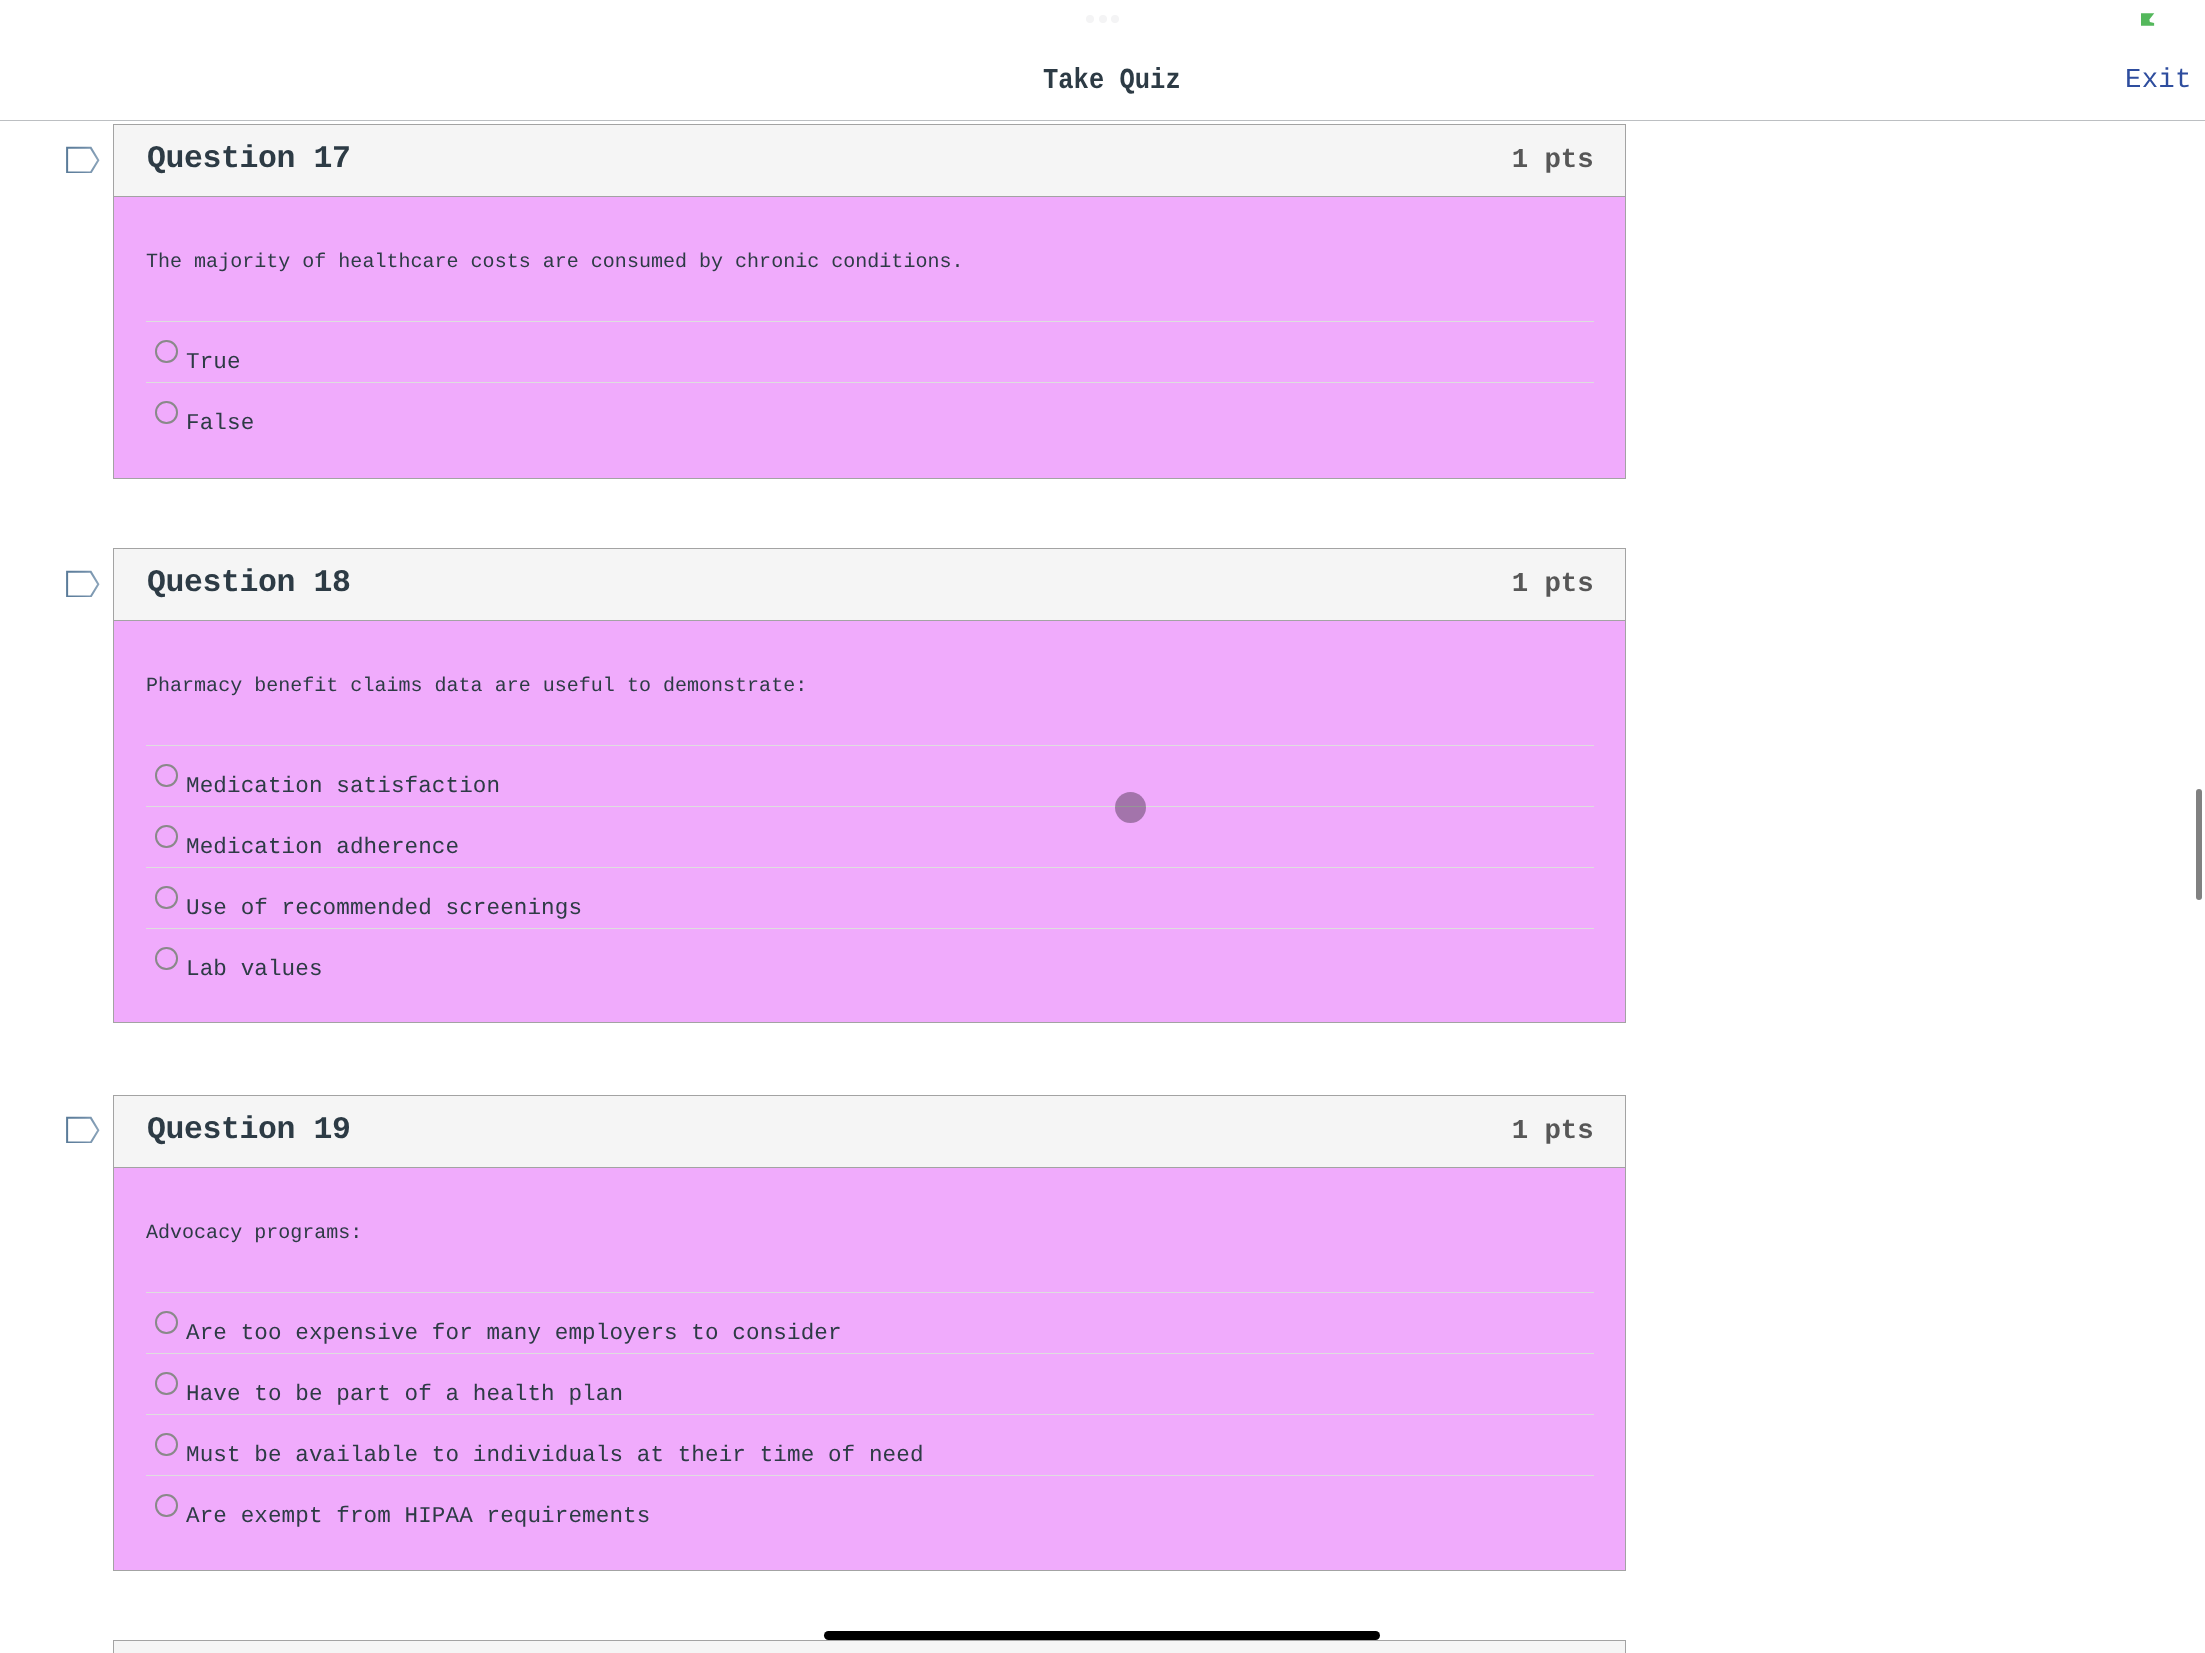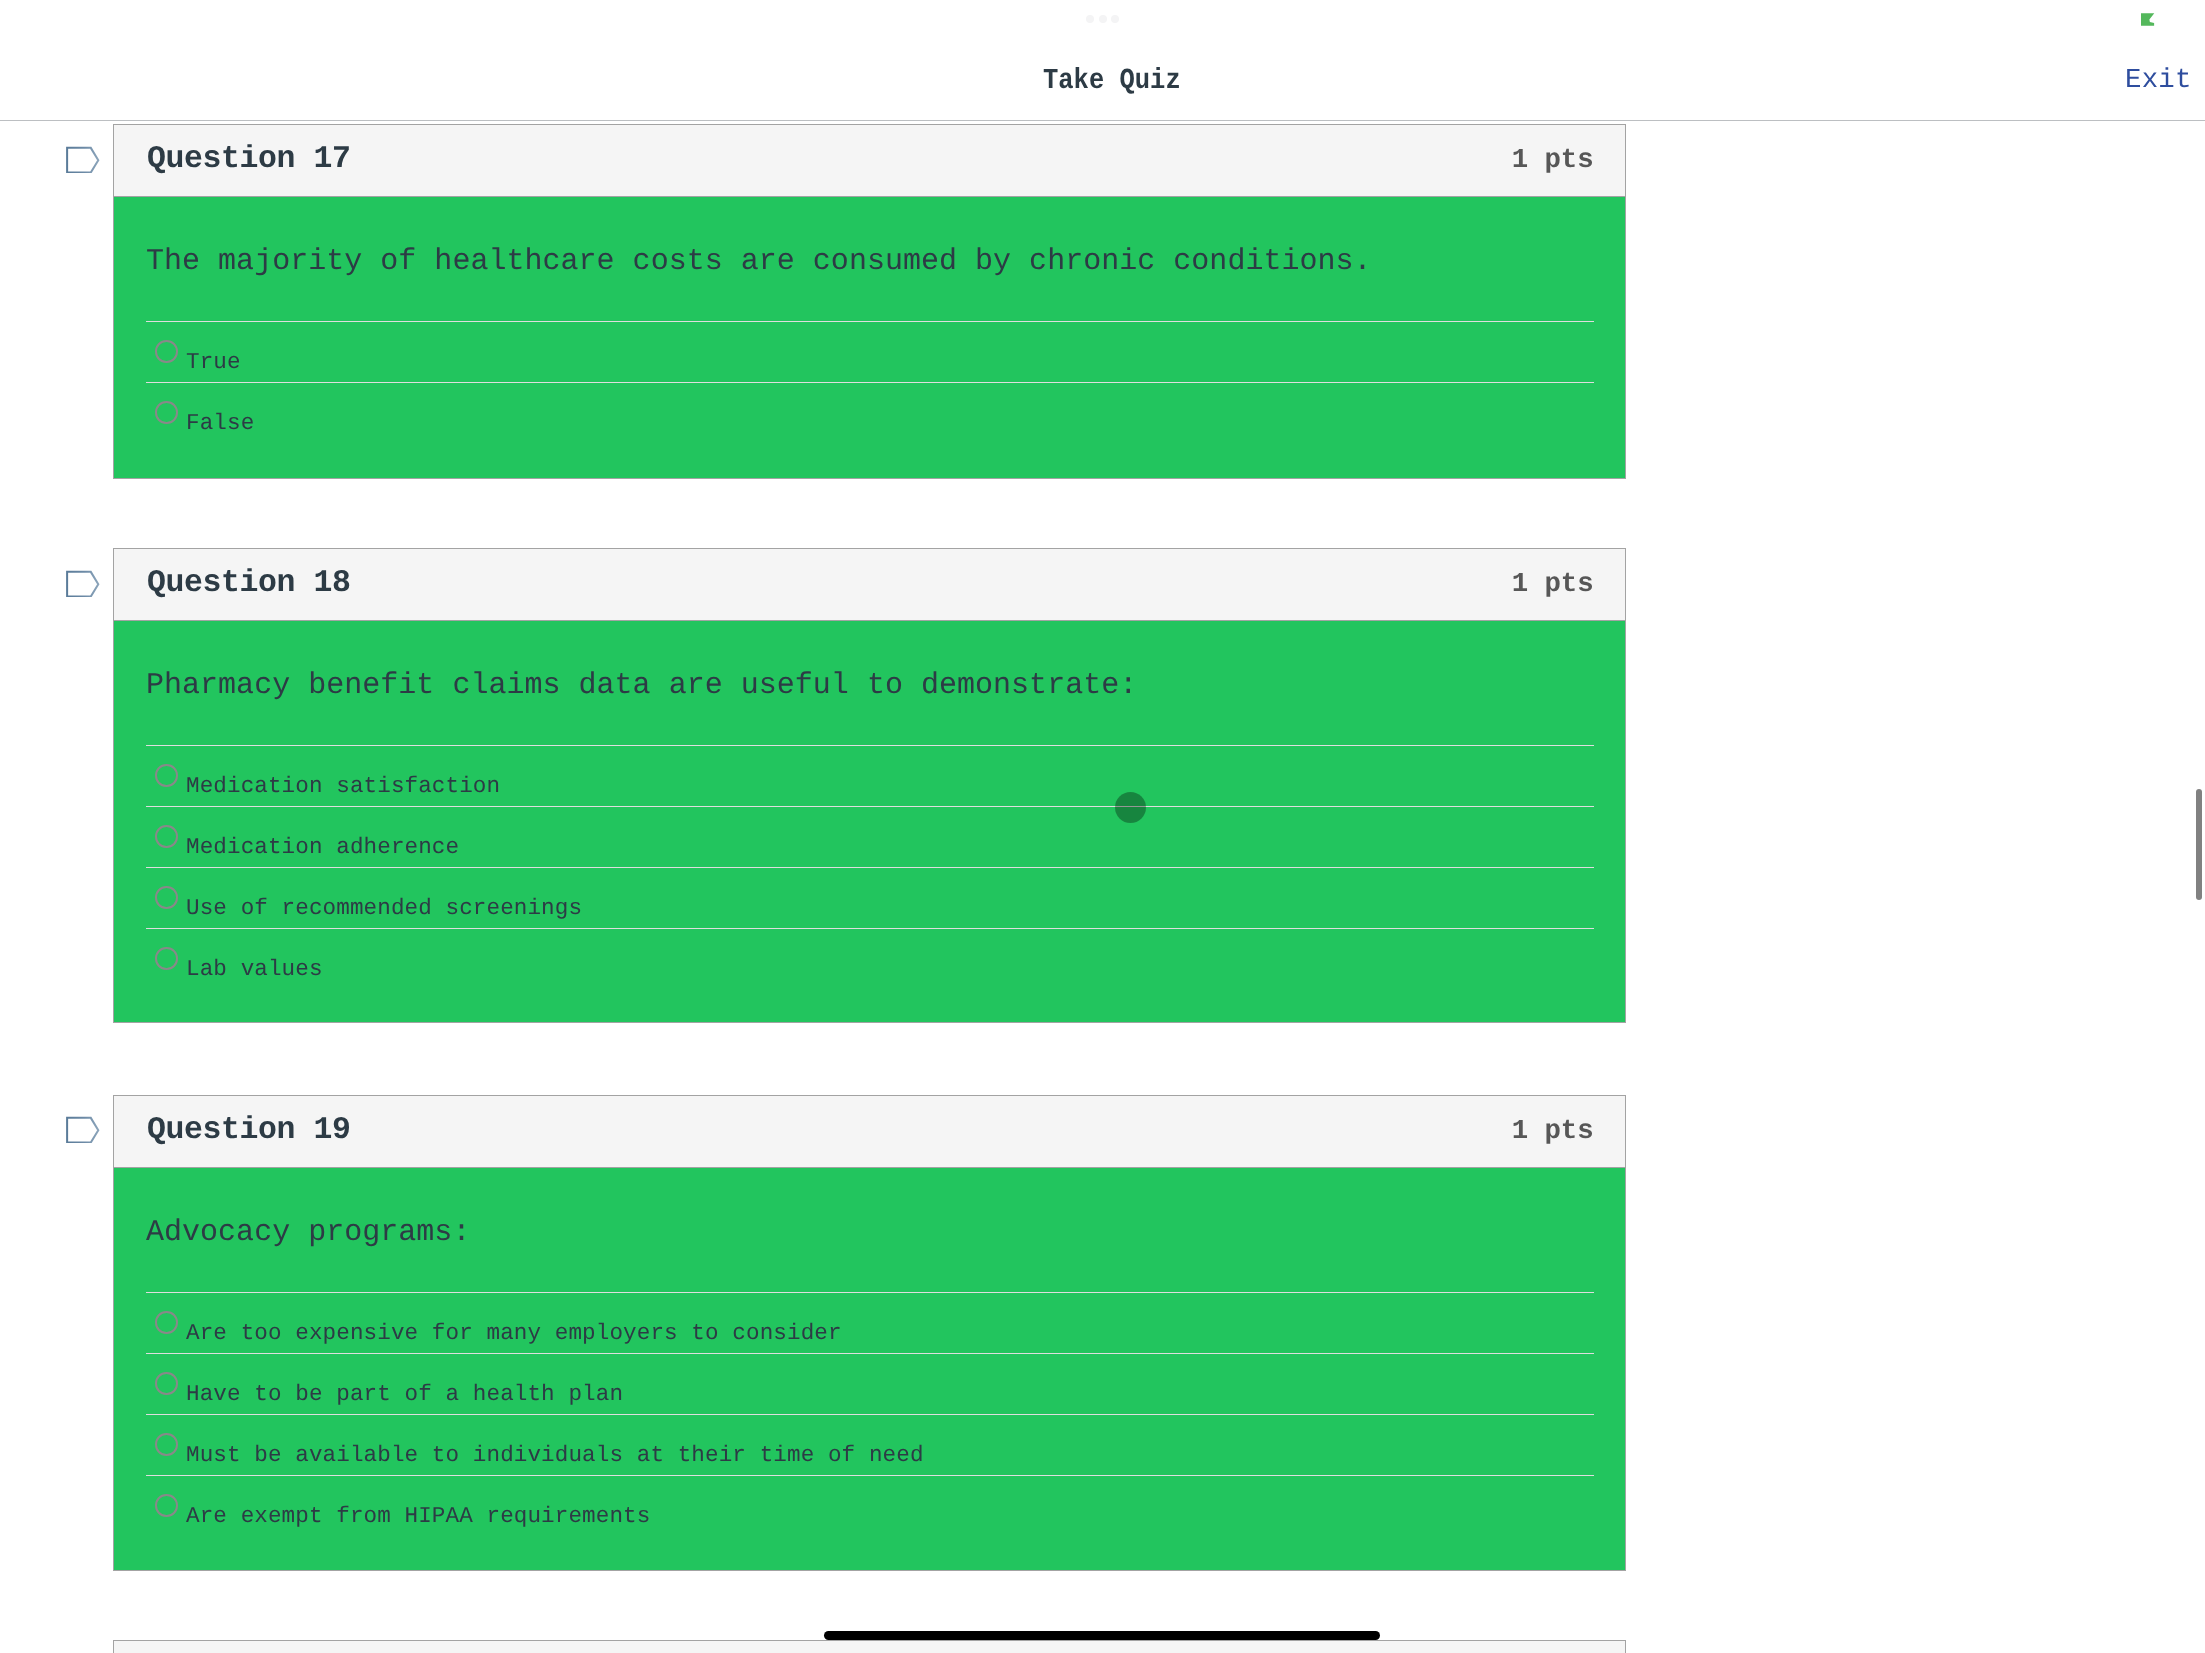--- a/index.html
+++ b/index.html
@@ -48,40 +48,40 @@
   .qwrap { position: relative; }
 
   .flag-icon {
     position: absolute; left: 65px; width: 35px; height: 27.4px;
   }
 
   .qcard {
     position: absolute; left: 113px; width: 1513px;
     border: 1.6px solid #a3a3a3;
     box-sizing: border-box;
-    background: #22c55e;
+    background: #f0abfc;
   }
   .qheader {
     height: 71px; background: #f5f5f5;
     border-bottom: 1.6px solid #a3a3a3;
     position: relative;
   }
   .qname {
     position: absolute; left: 33px; top: 17px;
     font-size: 31.5px; font-weight: bold; color: #2d3b45;
     letter-spacing: -0.4px;
   }
   .qpoints {
     position: absolute; right: 31.5px; top: 20px;
     font-size: 27.4px; font-weight: bold; color: #575757; letter-spacing: -0.1px; text-align: right;
   }
   .qbody { position: relative; }
   .qtext {
     position: absolute; left: 32px; top: 0;
-    font-size: 30px; color: #2d3b45; line-height: 31px; letter-spacing: 0.02px;
+    font-size: 20px; color: #2d3b45; line-height: 31px; letter-spacing: 0.02px;
   }
   .answers { position: absolute; left: 32px; right: 31px; }
   .ans {
     height: 61px; box-sizing: border-box; border-top: 1.6px solid #dedede;
     position: relative;
   }
   .ans .radio {
     position: absolute; left: 9px; top: 18px;
     width: 22.6px; height: 22.6px; border: 2.3px solid #898989; border-radius: 50%;
     box-sizing: border-box;

